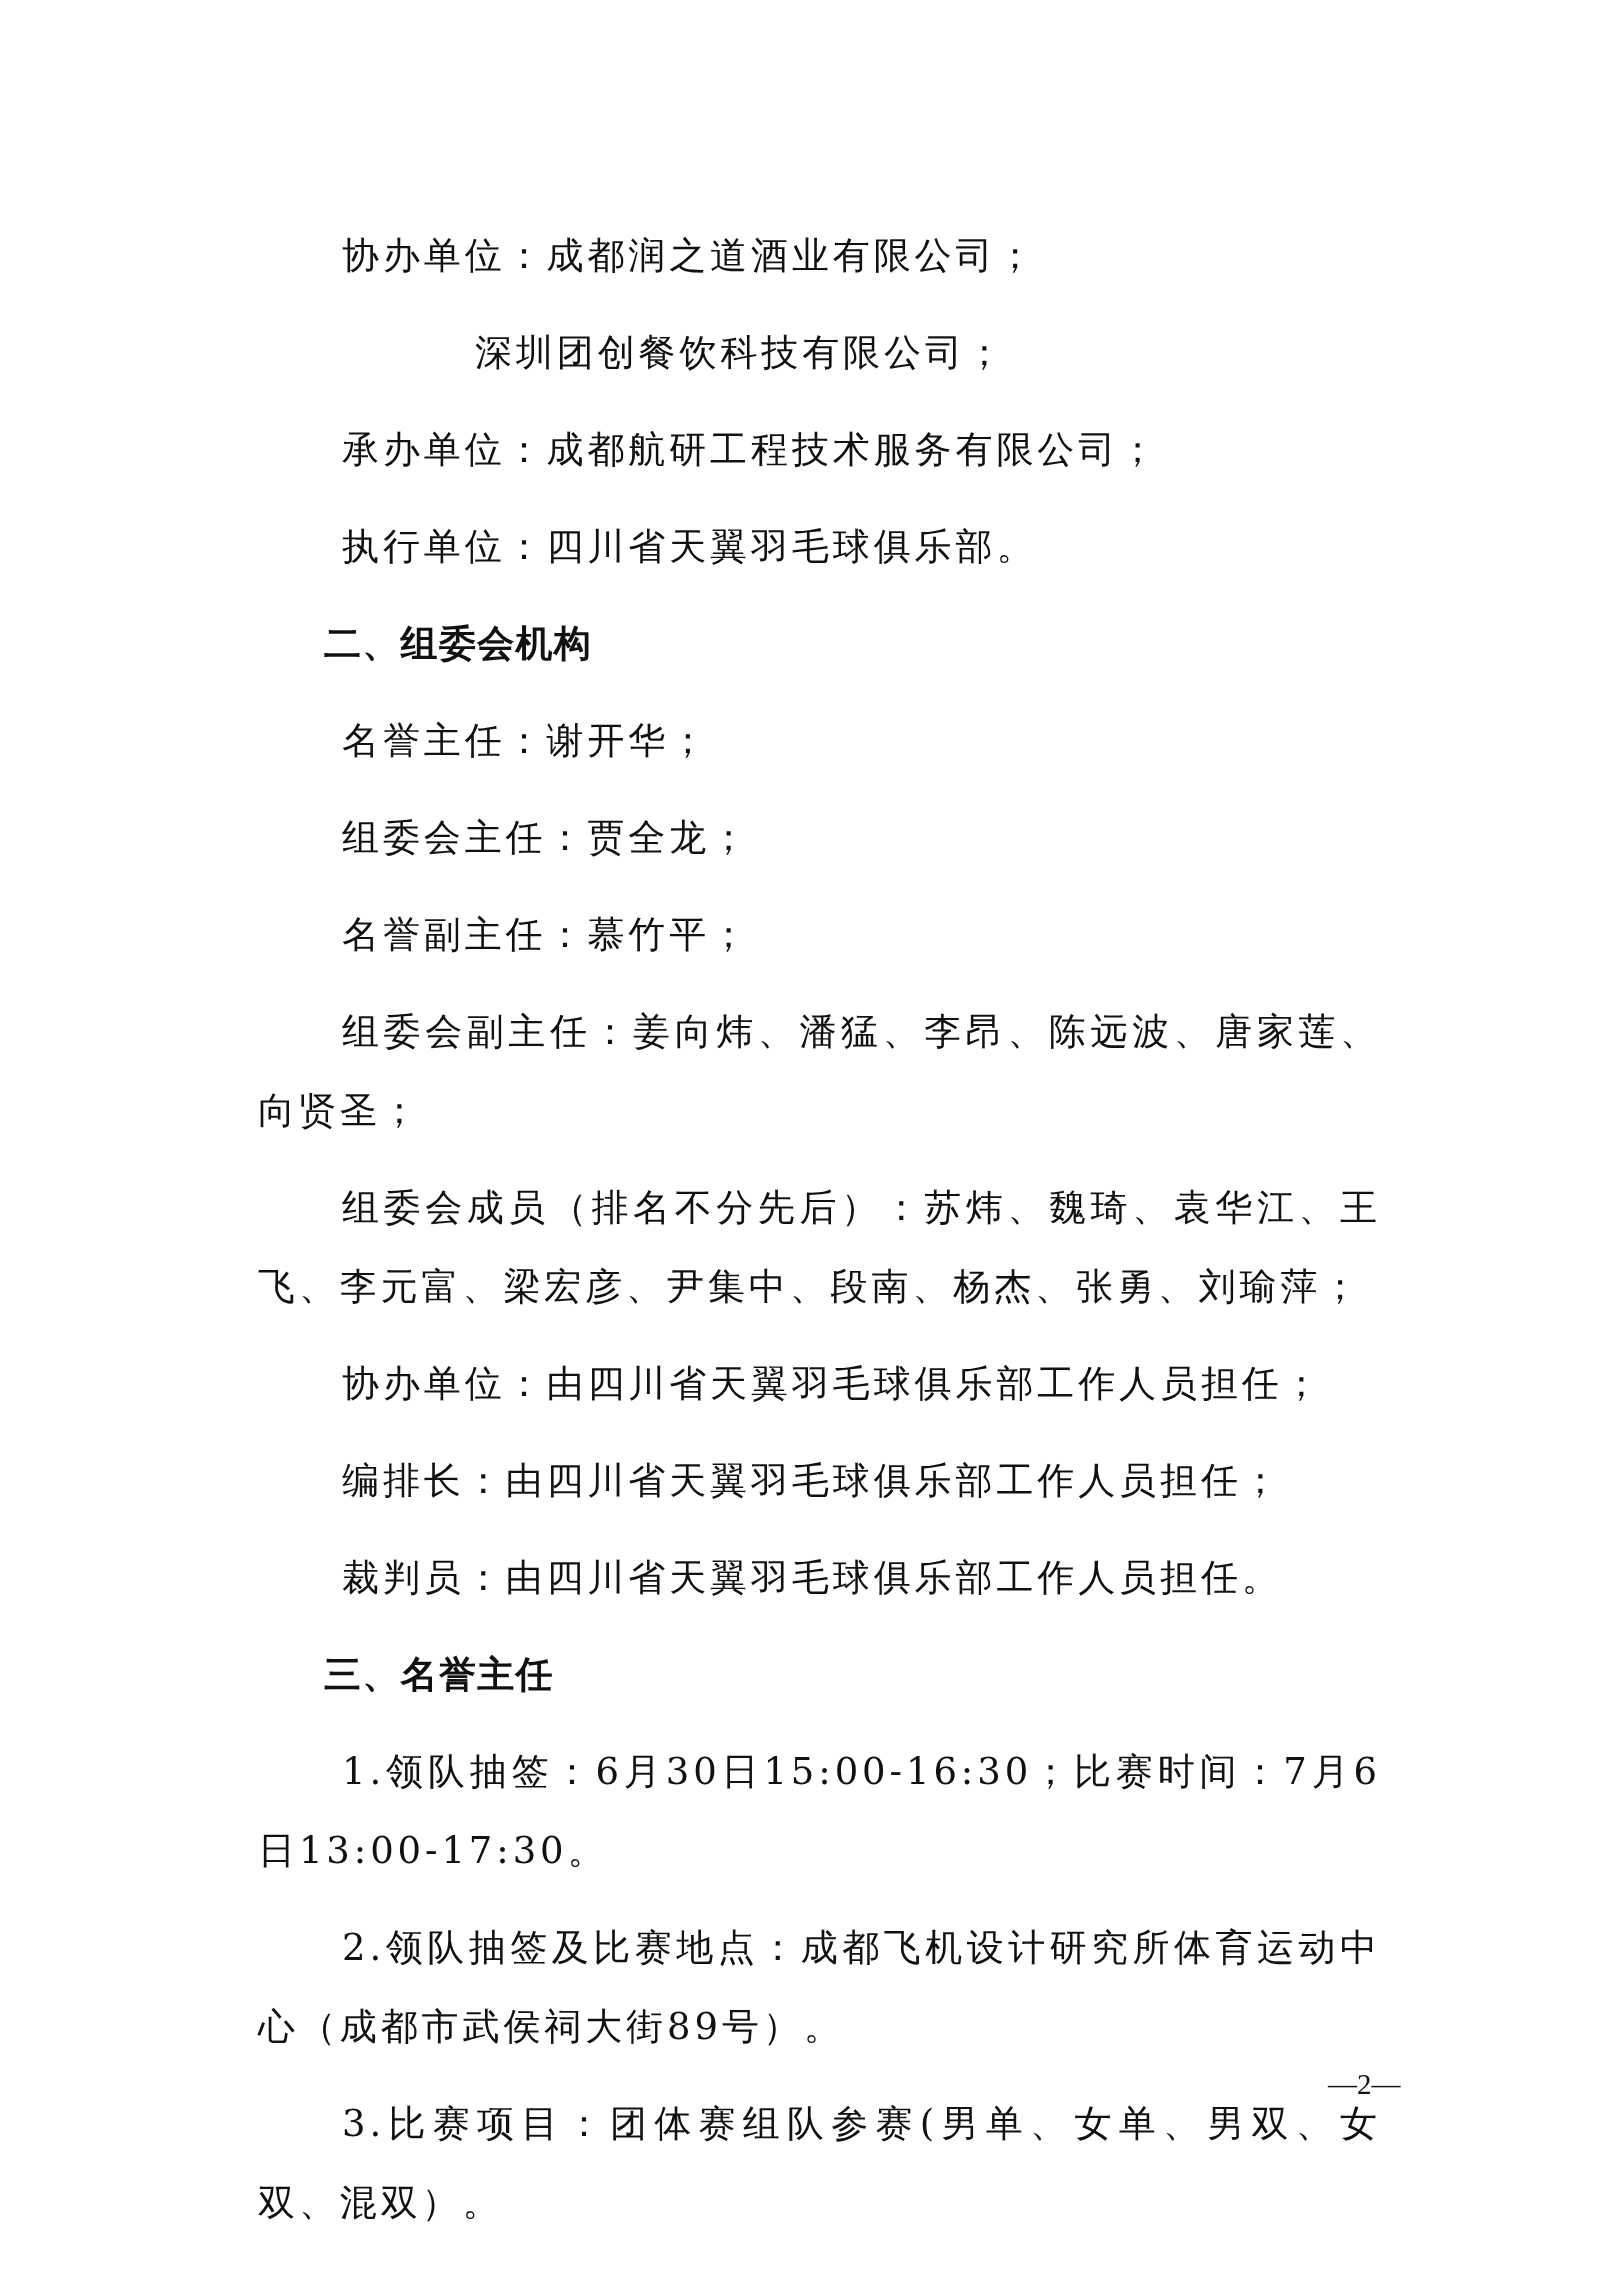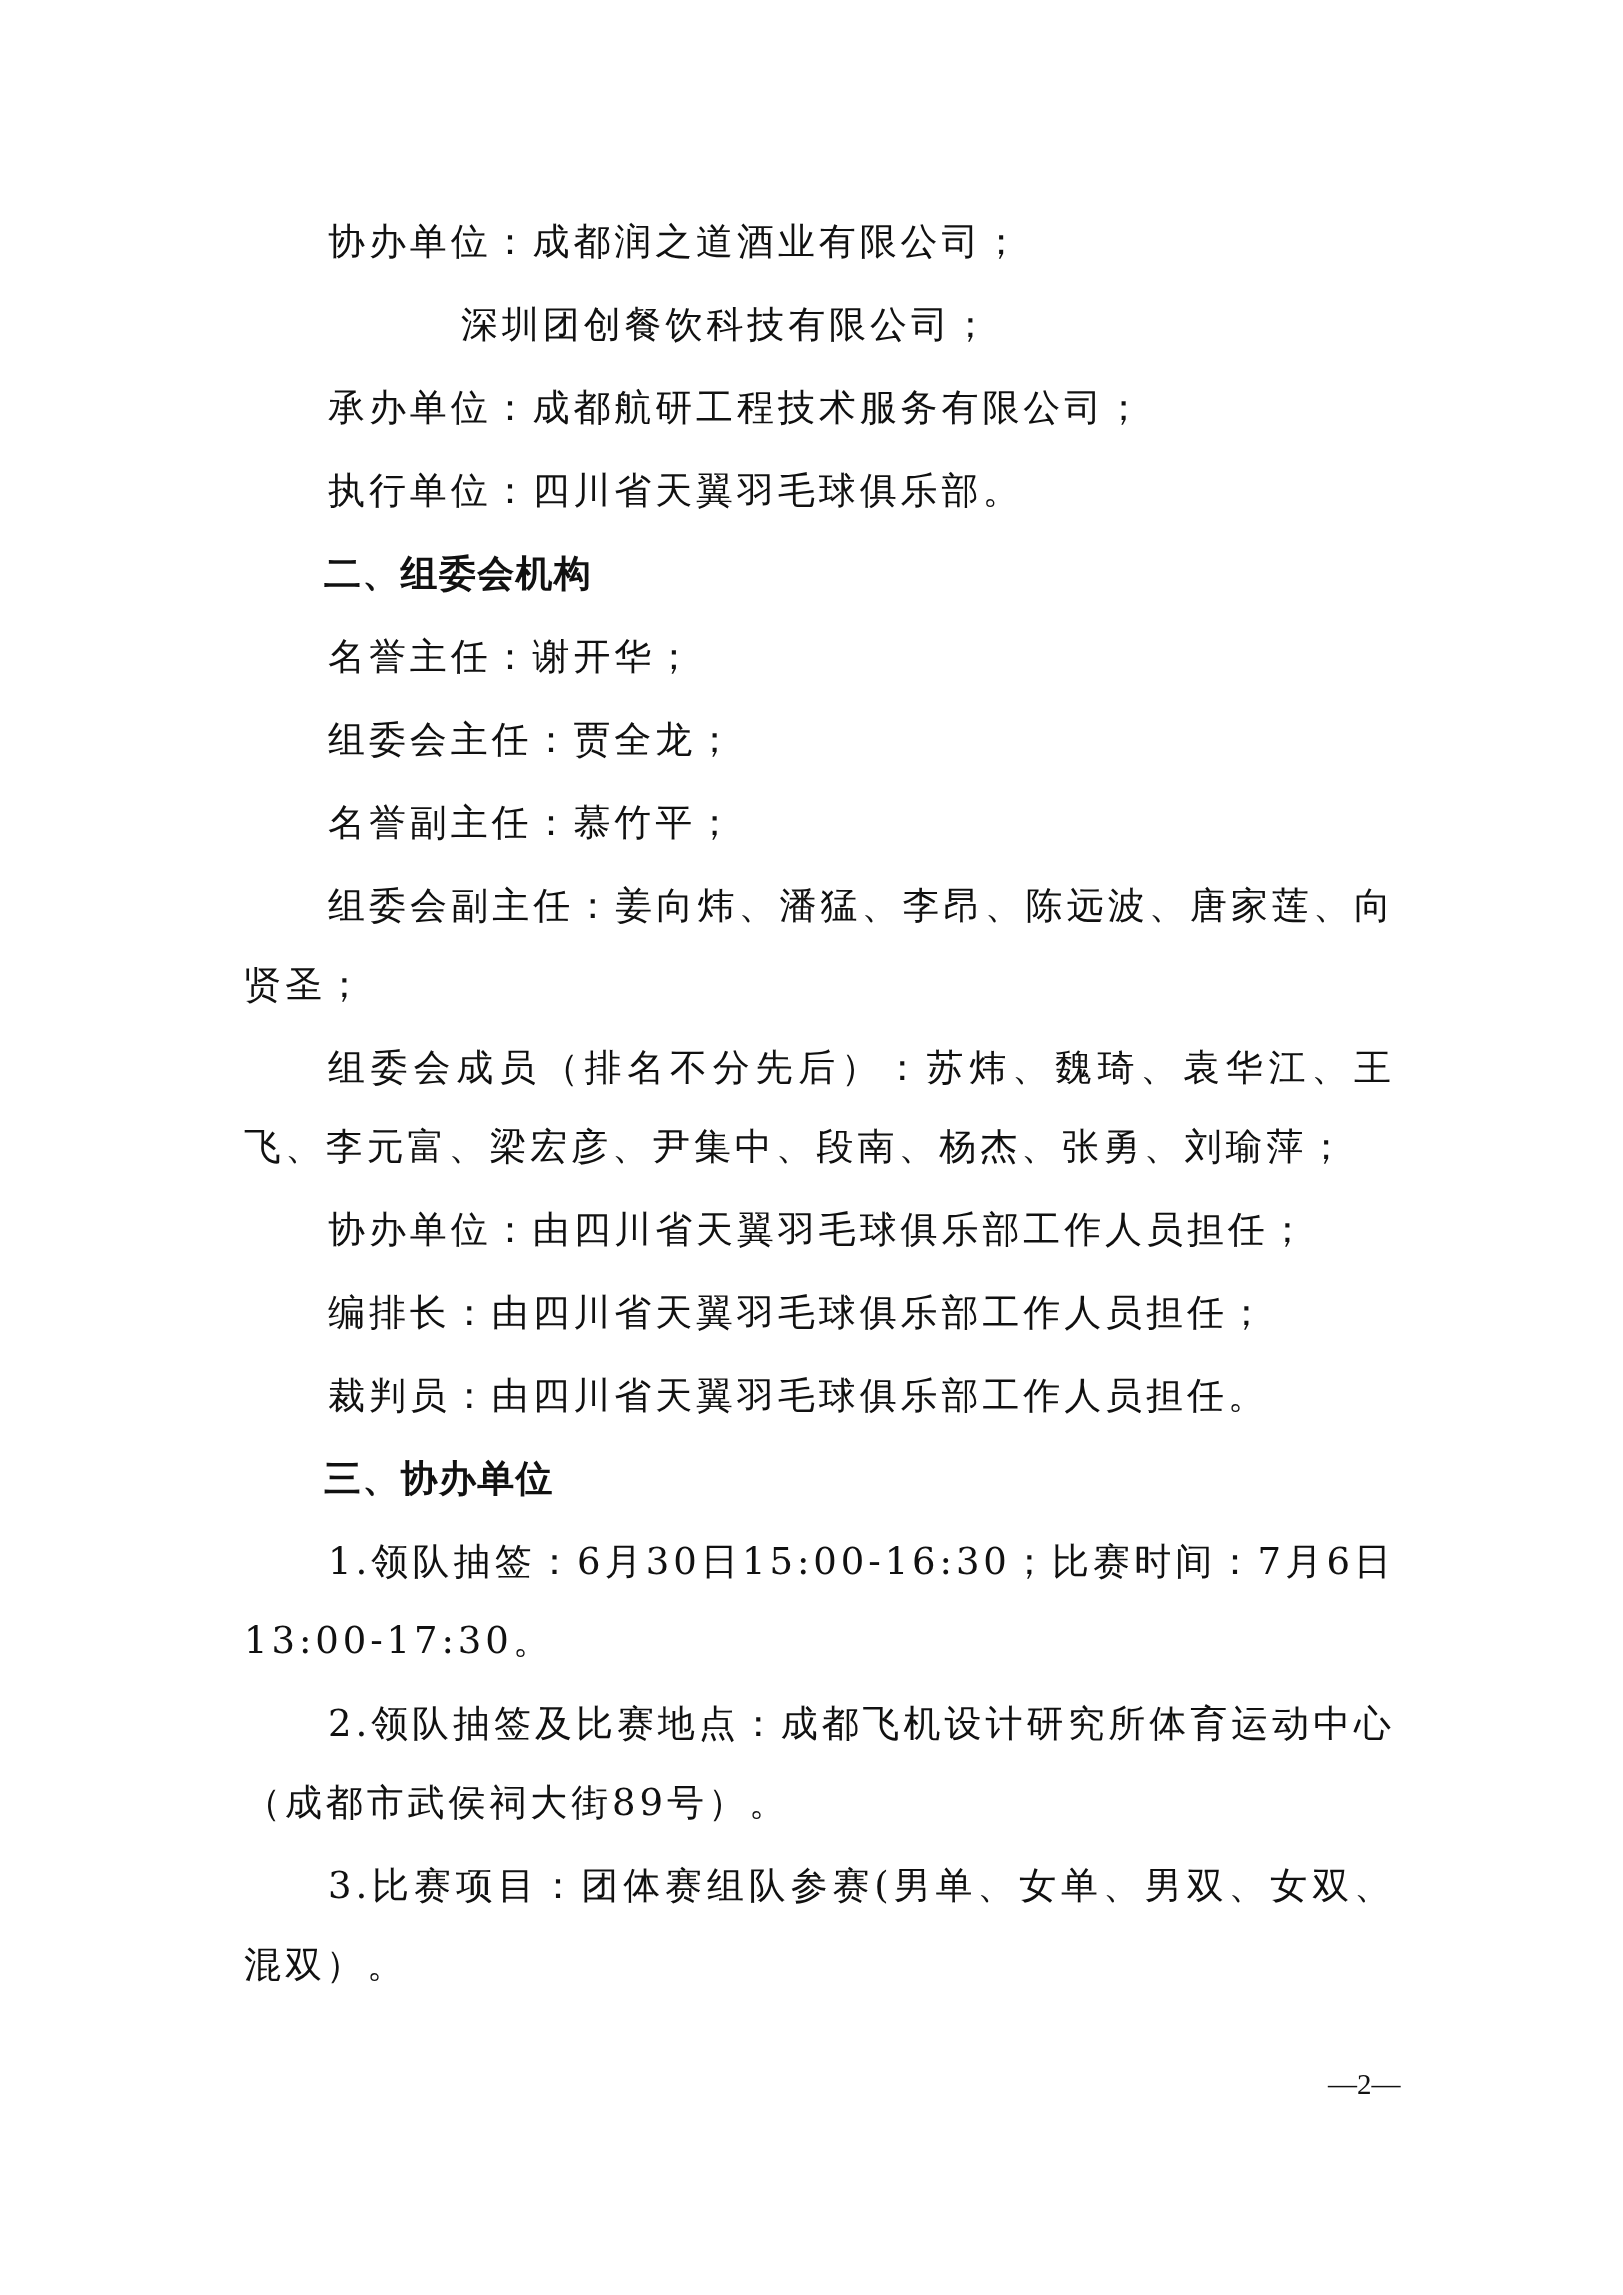--- a/index.html
+++ b/index.html
@@ -4,21 +4,21 @@
 <style>
   html, body { margin:0; padding:0; background:#ffffff; }
   body { width:1623px; height:2295px; position:relative; overflow:hidden; }
   .page { position:absolute; left:0; top:0; width:1623px; height:2295px; background:#fff; }
   .body-text {
     position:absolute; left:240px; top:198px; width:1159px;
     font-family:"DejaVu Serif", "Liberation Serif", serif;
     font-size:37px; line-height:79px; color:#111;
     letter-spacing:3.9px;
   }
-  .p { margin:4px; text-indent:84px; text-align:justify; }
+  .p { margin:18px; text-indent:84px; text-align:justify; }
   .p.cont { text-indent:217px; }
   .h { margin:0; text-indent:84px; font-family:"DejaVu Sans", "Liberation Sans", sans-serif; font-weight:bold; letter-spacing:1.3px; }
   .page-num {
     position:absolute; left:1328px; top:2068px;
     font-family:"Liberation Serif", serif; font-size:29px; color:#111;
   }
 </style>
 </head>
 <body>
 
@@ -32,20 +32,20 @@
     <p class="h">二、组委会机构</p>
     <p class="p">名誉主任：谢开华；</p>
     <p class="p">组委会主任：贾全龙；</p>
     <p class="p">名誉副主任：慕竹平；</p>
     <p class="p">组委会副主任：姜向炜、潘猛、李昂、陈远波、唐家莲、向贤圣；</p>
     <p class="p">组委会成员（排名不分先后）：苏炜、魏琦、袁华江、王飞、李元富、梁宏彦、尹集中、段南、杨杰、张勇、刘瑜萍；</p>
     <p class="p">协办单位：由四川省天翼羽毛球俱乐部工作人员担任；</p>
     <p class="p">编排长：由四川省天翼羽毛球俱乐部工作人员担任；</p>
     <p class="p">裁判员：由四川省天翼羽毛球俱乐部工作人员担任。</p>
 
-    <p class="h">三、协办单位</p>
+    <p class="h">三、名誉主任</p>
     <p class="p">1.领队抽签：6月30日15:00-16:30；比赛时间：7月6日13:00-17:30。</p>
     <p class="p">2.领队抽签及比赛地点：成都飞机设计研究所体育运动中心（成都市武侯祠大街89号）。</p>
     <p class="p">3.比赛项目：团体赛组队参赛(男单、女单、男双、女双、混双）。</p>
   </div>
   <div class="page-num">—2—</div>
 </div>
 
 
 </body></html>

